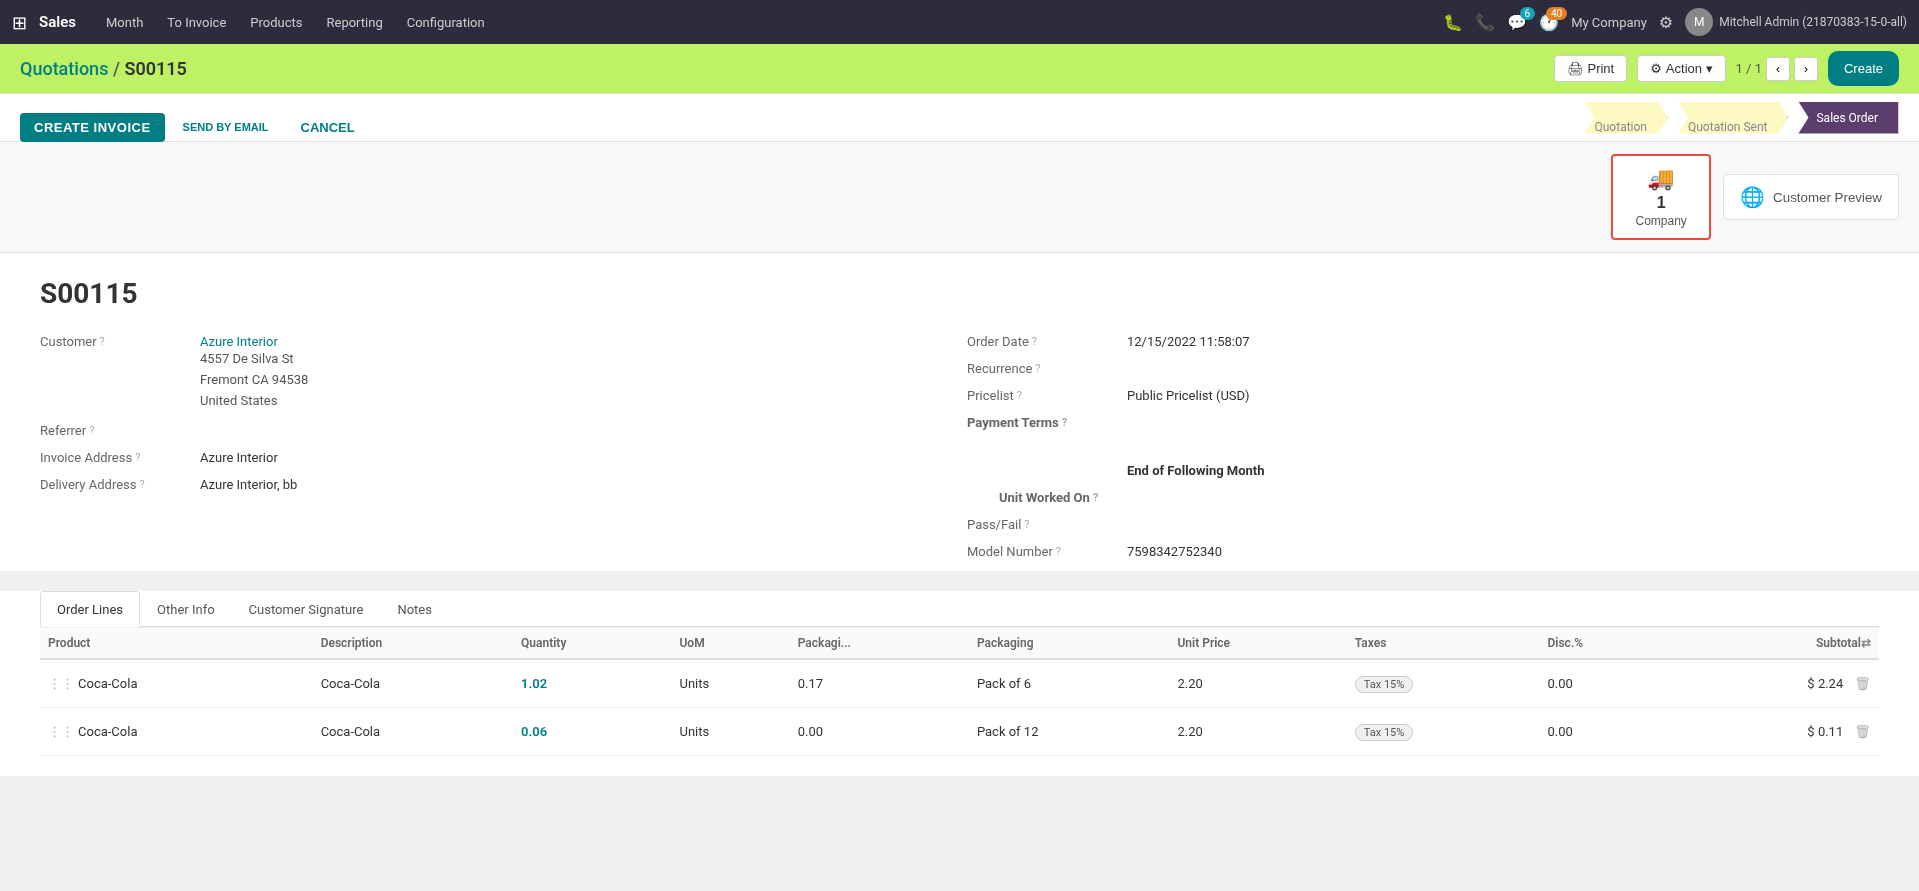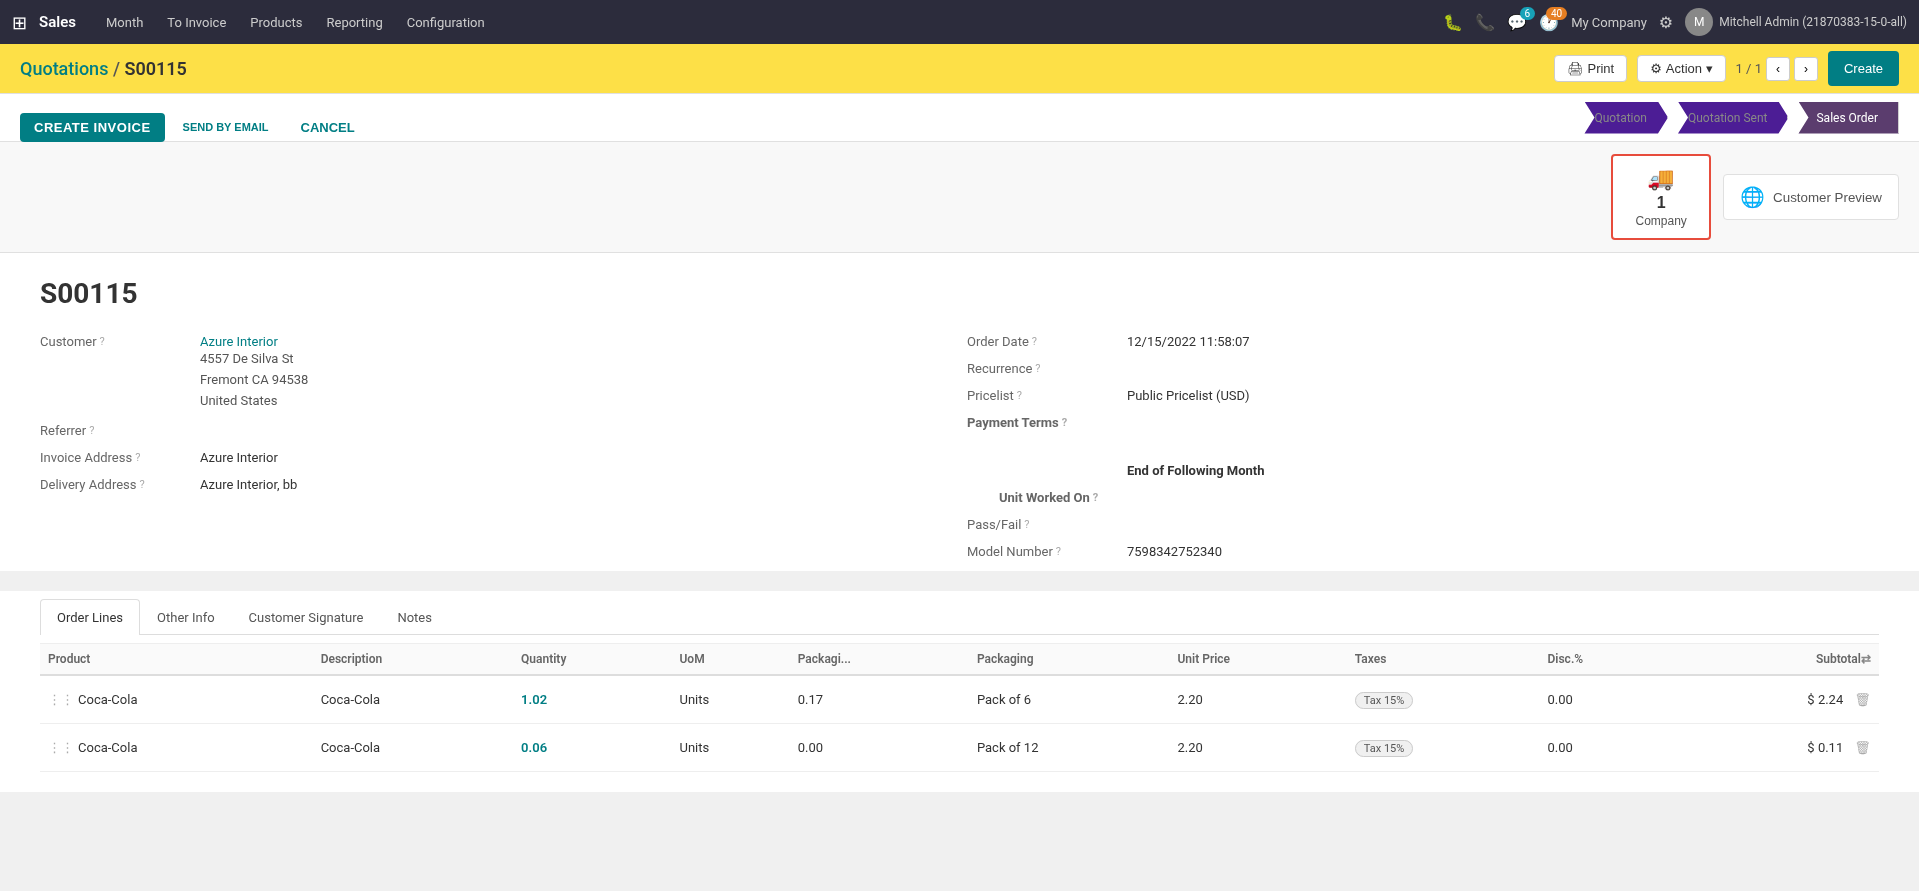--- a/index.html
+++ b/index.html
@@ -12,40 +12,40 @@
     .top-nav .nav-item { color: #ccc; padding: 4px 10px; cursor: pointer; font-size: 13px; border-radius: 3px; }
     .top-nav .nav-right { margin-left: auto; display: flex; align-items: center; gap: 12px; }
     .top-nav .nav-icon { color: #ccc; cursor: pointer; font-size: 16px; position: relative; }
     .top-nav .badge { background: #17a2b8; color: #fff; font-size: 10px; border-radius: 8px; padding: 1px 5px; position: absolute; top: -6px; right: -8px; }
     .top-nav .badge-orange { background: #e67e22; }
     .top-nav .nav-company { color: #ccc; font-size: 13px; }
     .top-nav .nav-user { color: #ccc; font-size: 13px; display: flex; align-items: center; gap: 6px; }
     .top-nav .avatar { width: 28px; height: 28px; border-radius: 50%; background: #888; display: flex; align-items: center; justify-content: center; color: #fff; font-size: 12px; }
 
     
-    .breadcrumb-bar { background: #fde047; padding: 8px 20px; display: flex; align-items: center; justify-content: space-between; border-bottom: 1px solid #e0e0e0; height: 50px; }
+    .breadcrumb-bar { background: #bef264; padding: 8px 20px; display: flex; align-items: center; justify-content: space-between; border-bottom: 1px solid #e0e0e0; height: 50px; }
     .breadcrumb-bar .breadcrumb { font-size: 18px; font-weight: 500; color: #555; }
     .breadcrumb-bar .breadcrumb span.current { color: #333; font-weight: 600; }
     .breadcrumb-bar .bar-right { display: flex; align-items: center; gap: 10px; }
     .btn-print { border: 1px solid #ccc; background: #fff; padding: 5px 12px; border-radius: 4px; cursor: pointer; display: flex; align-items: center; gap: 4px; font-size: 13px; color: #333; }
     .btn-action { border: 1px solid #ccc; background: #fff; padding: 5px 12px; border-radius: 4px; cursor: pointer; display: flex; align-items: center; gap: 4px; font-size: 13px; color: #333; }
     .pager { display: flex; align-items: center; gap: 4px; font-size: 13px; color: #555; }
     .pager button { border: 1px solid #ccc; background: #fff; width: 24px; height: 24px; cursor: pointer; border-radius: 3px; font-size: 12px; }
-    .btn-create { background: #017e84; color: #fff; border: none; padding: 10px 16px; border-radius: 4px; cursor: pointer; font-size: 13px; font-weight: 500; }
+    .btn-create { background: #017e84; color: #fff; border: none; padding: 10px 16px; border-radius: 10px; cursor: pointer; font-size: 13px; font-weight: 500; }
 
     
     .action-bar { background: #fff; padding: 8px 20px; display: flex; align-items: center; justify-content: space-between; border-bottom: 1px solid #e0e0e0; height: 48px; }
     .action-bar .left { display: flex; align-items: center; gap: 4px; margin-top: 19px; }
     .btn-create-invoice { background: #017e84; color: #fff; border: none; padding: 7px 14px; border-radius: 4px; cursor: pointer; font-size: 13px; font-weight: 700; letter-spacing: 0.5px; }
     .btn-send-email { background: none; border: none; color: #017e84; font-size: 11px; font-weight: 600; cursor: pointer; padding: 7px 14px; }
     .btn-cancel { background: none; border: none; color: #017e84; font-size: 13px; font-weight: 600; cursor: pointer; padding: 7px 14px; }
     .status-bar { display: flex; align-items: stretch; height: 32px; }
     .status-step { padding: 0 20px; display: flex; align-items: center; font-size: 12px; color: #888; background: #e8e8e8; border-right: 1px solid #d0d0d0; position: relative; }
     .status-step:first-child { clip-path: polygon(0 0, calc(100% - 10px) 0, 100% 50%, calc(100% - 10px) 100%, 0 100%); }
-    .status-step.done { color: #888; background: #4c1d95; clip-path: polygon(10px 0, calc(100% - 10px) 0, 100% 50%, calc(100% - 10px) 100%, 10px 100%, 20px 50%); }
+    .status-step.done { color: #888; background: #fef9c3; clip-path: polygon(10px 0, calc(100% - 10px) 0, 100% 50%, calc(100% - 10px) 100%, 10px 100%, 20px 50%); align-items: flex-end; }
     .status-step.active-last { background: #5b3d6e; color: #fff; clip-path: polygon(10px 0, 100% 0, 100% 100%, 10px 100%, 20px 50%); padding: 0 20px 0 28px; }
 
     
     .smart-buttons-area { background: #f8f8f8; border-bottom: 1px solid #e0e0e0; padding: 12px 20px; display: flex; justify-content: flex-end; align-items: center; gap: 12px; }
     .smart-btn { border: 2px solid #e0e0e0; background: #fff; padding: 10px 18px; border-radius: 4px; cursor: pointer; display: flex; flex-direction: column; align-items: center; gap: 2px; min-width: 100px; }
     .smart-btn.highlighted { border-color: #e74c3c; }
     .smart-btn .sb-icon { font-size: 22px; color: #555; }
     .smart-btn .sb-label { font-size: 12px; color: #555; }
     .smart-btn .sb-count { font-size: 16px; font-weight: 700; color: #333; }
     .customer-preview-btn { border: 1px solid #e0e0e0; background: #fff; padding: 10px 16px; border-radius: 4px; cursor: pointer; display: flex; align-items: center; gap: 8px; color: #555; }
@@ -58,21 +58,21 @@
     .form-left, .form-right { padding: 0; }
     .form-row { display: flex; align-items: flex-start; margin-bottom: 12px; }
     .form-label { color: #666; min-width: 160px; font-size: 13px; display: flex; align-items: center; gap: 3px; }
     .form-label .help { color: #aaa; font-size: 11px; cursor: pointer; }
     .form-value { color: #333; font-size: 13px; }
     .form-value.link { color: #017e84; cursor: pointer; }
     .form-value.bold { font-weight: 700; }
     .form-address { color: #555; font-size: 13px; line-height: 1.6; }
 
     
-    .tabs-container { background: #fff; padding: 8px 40px; margin-top: 20px; }
+    .tabs-container { background: #fff; padding: 0 40px; margin-top: 20px; }
     .tabs { display: flex; border-bottom: 1px solid #ddd; }
     .tab { padding: 10px 16px; cursor: pointer; font-size: 13px; color: #555; border: 1px solid transparent; border-bottom: none; margin-bottom: -1px; border-radius: 4px 4px 0 0; }
     .tab.active { border-color: #ddd; border-bottom-color: #fff; background: #fff; color: #333; }
 
     
     .table-area { background: #fff; padding: 0 40px 20px; }
     .order-table { width: 100%; border-collapse: collapse; margin-top: 0; }
     .order-table th { text-align: left; padding: 8px 8px; font-size: 12px; font-weight: 600; color: #666; border-bottom: 2px solid #ddd; border-top: 1px solid #eee; background: #fafafa; }
     .order-table td { padding: 16px 8px; font-size: 13px; border-bottom: 1px solid #eee; color: #333; vertical-align: middle; }
     .order-table td.blue-num { color: #017e84; font-weight: 600; }

